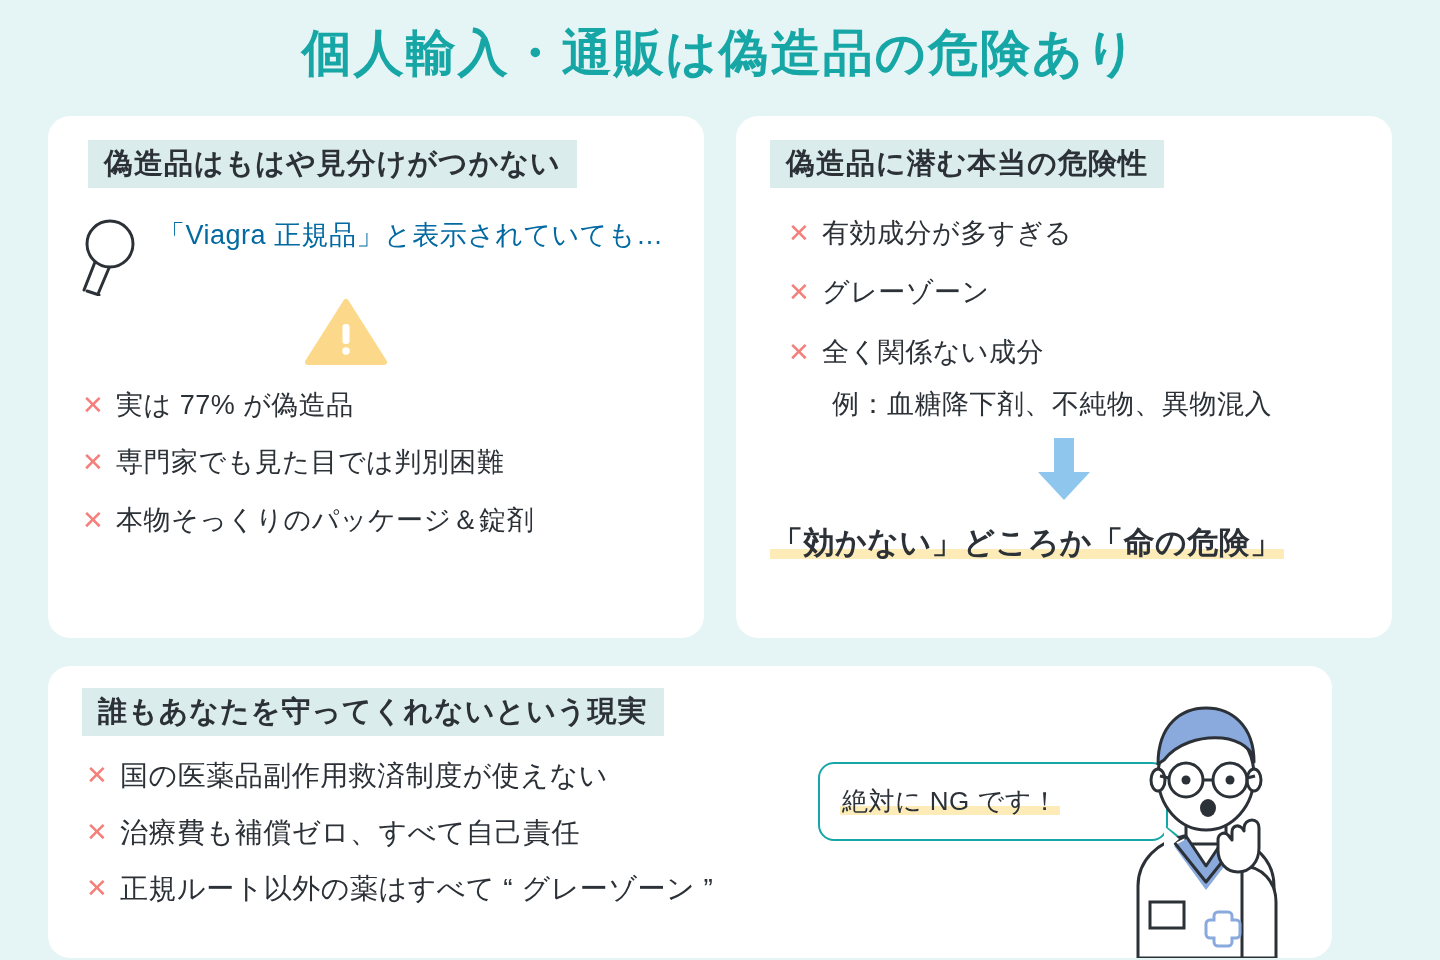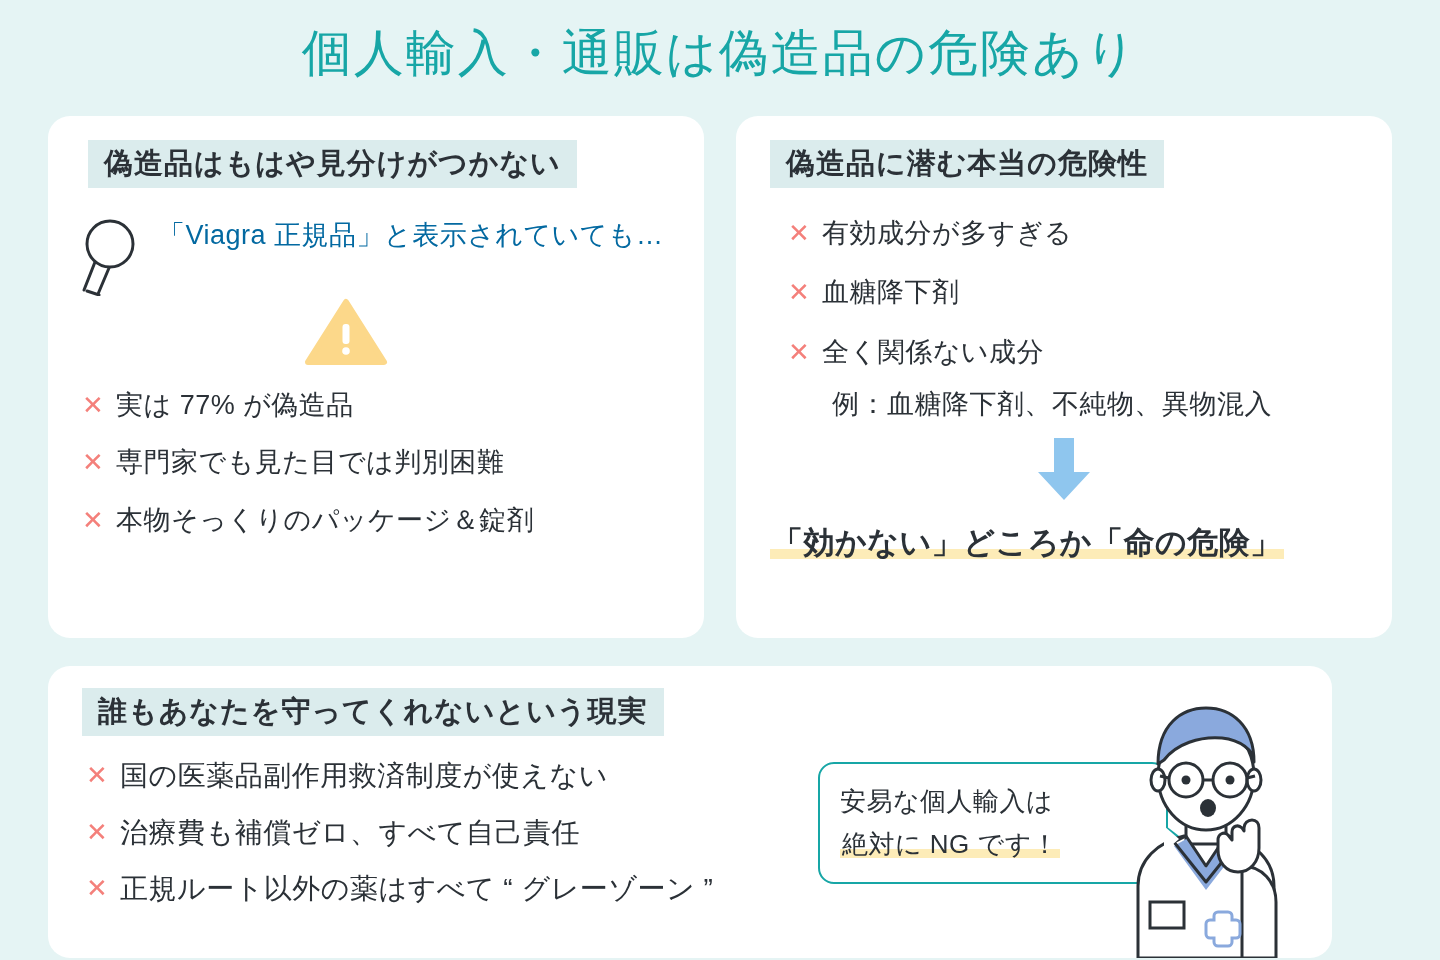--- a/index.html
+++ b/index.html
@@ -13,21 +13,21 @@
     font-family: "Liberation Sans", "DejaVu Sans", sans-serif;
     color: #333940;
     overflow: hidden;
     position: relative;
   }
 
   
   .title {
     text-align: center;
     font-size: 50px;
-    font-weight: normal;
+    font-weight: bold;
     color: #17a6a6;
     letter-spacing: 2px;
     padding-top: 26px;
     line-height: 1.1;
   }
 
   
   .grid {
     position: absolute;
     top: 116px;
@@ -262,21 +262,21 @@
         <span class="heading">偽造品に潜む本当の危険性</span>
       </div>
 
       <div class="right-list">
         <div class="x-item">
           <span class="x-mark">✕</span>
           <span class="x-text">有効成分が多すぎる</span>
         </div>
         <div class="x-item">
           <span class="x-mark">✕</span>
-          <span class="x-text">血糖降下剤</span>
+          <span class="x-text">グレーゾーン</span>
         </div>
         <div class="x-item">
           <span class="x-mark">✕</span>
           <span class="x-text">全く関係ない成分</span>
         </div>
         <div class="example-line">例：血糖降下剤、不純物、異物混入</div>
       </div>
 
       <div class="down-arrow">
         <svg width="60" height="66" viewBox="0 0 60 66">
@@ -305,21 +305,20 @@
         <span class="x-mark">✕</span>
         <span class="x-text">治療費も補償ゼロ、すべて自己責任</span>
       </div>
       <div class="x-item">
         <span class="x-mark">✕</span>
         <span class="x-text">正規ルート以外の薬はすべて “ グレーゾーン ”</span>
       </div>
     </div>
 
     <div class="bubble">
-      <div>安易な個人輸入は</div>
       <div>
         <span class="hl">絶対に NG です！</span>
       </div>
     </div>
 
     <div class="doctor">
       <svg width="200" height="268" viewBox="0 0 200 268">
 
         <path d="M46 268 V196 C46 170 66 152 92 146 L136 146 C162 152 182 170 182 196 V268 Z" fill="#ffffff" stroke="#2b3137" stroke-width="3"></path>
 

